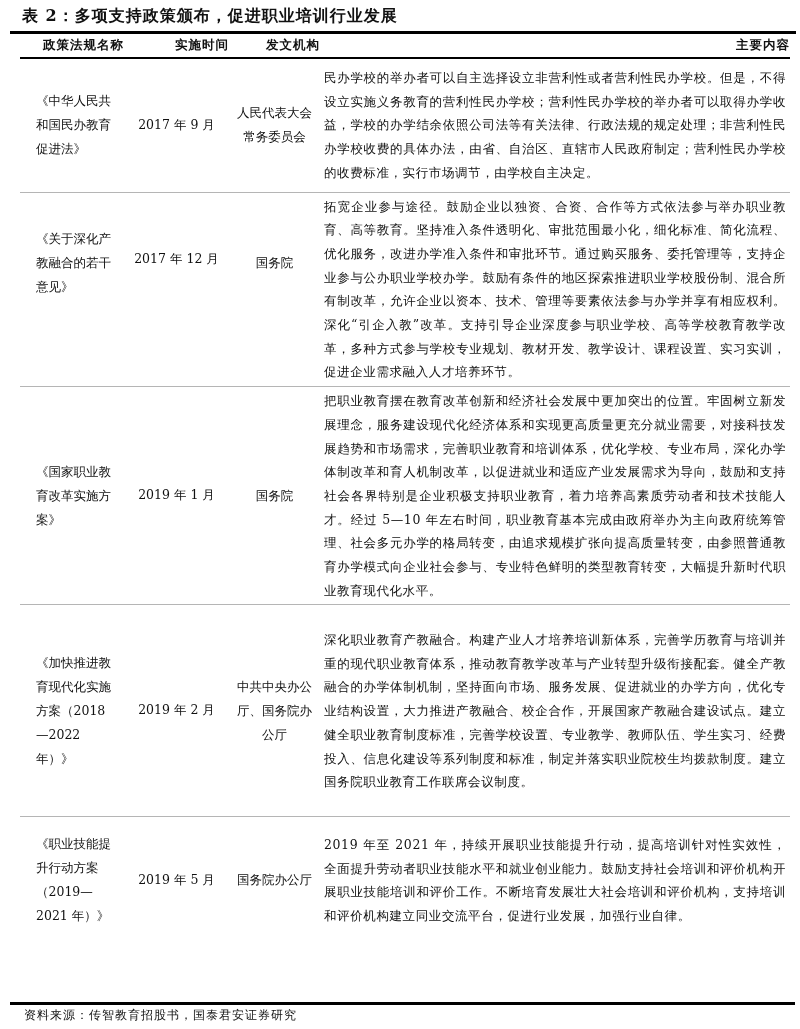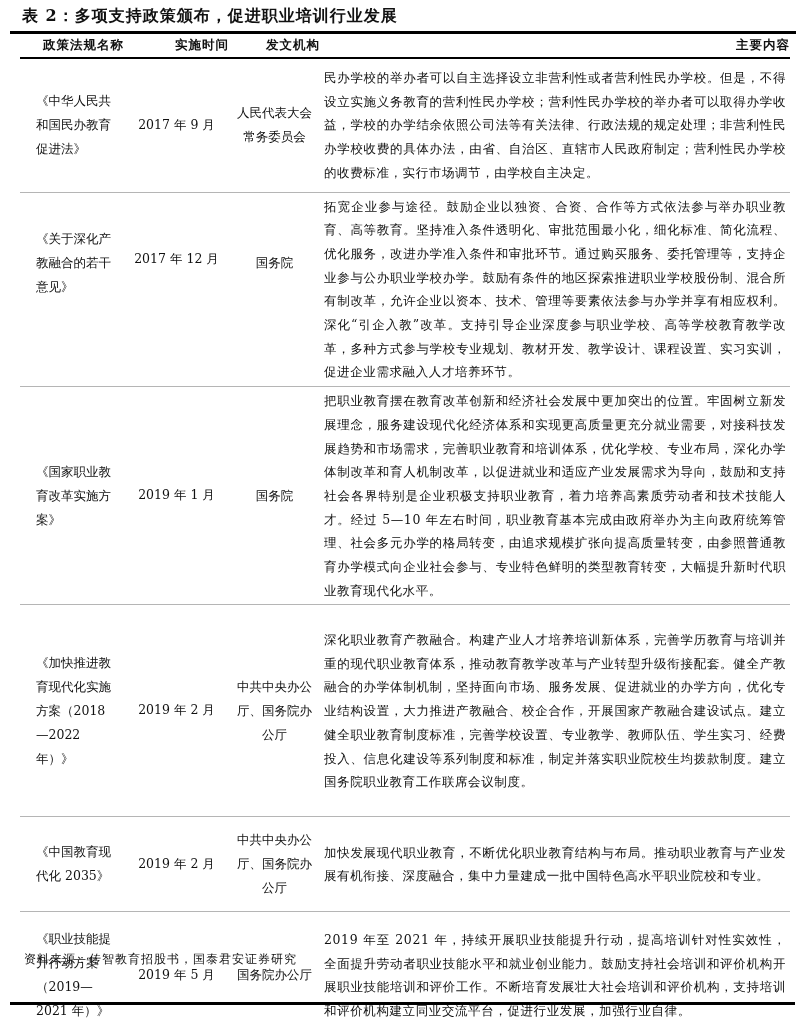--- a/index.html
+++ b/index.html
@@ -13,21 +13,21 @@
           table-layout: fixed; }
   th { font-size: 12.5px; font-weight: bold; height: 23px; padding: 0; text-align: right;
        border-bottom: 2px solid #000000; letter-spacing: 1px; }
   td { font-size: 12.5px; padding: 0; vertical-align: middle; border-bottom: 1.5px solid #b5b5b5; }
   tr:last-child td { border-bottom: none; }
   td.name { text-align: left; line-height: 24px; padding: 0 10px 0 16px; }
   td.date { text-align: center; white-space: nowrap; margin-top: 8px; }
   td.org  { text-align: center; line-height: 24px; padding: 0 8px; margin-left: 24px; }
   td.content { text-align: justify; line-height: 23.7px; padding: 2px 4px 2px 4px; letter-spacing: 0.6px; }
   .col1 { width: 104px; } .col2 { width: 105px; } .col3 { width: 91px; } .col4 { width: 470px; }
-  .source { position: absolute; left: 24px; top: 951px; font-size: 12px; letter-spacing: 1px; white-space: nowrap; }
+  .source { position: absolute; left: 24px; top: 1007px; font-size: 12px; letter-spacing: 1px; white-space: nowrap; }
 </style>
 </head>
 <body>
 
 <div class="title">表 2：多项支持政策颁布，促进职业培训行业发展</div>
 <div class="rule-top"></div>
 
 <table>
   <colgroup>
       <col class="col1">
@@ -61,26 +61,20 @@
       <td class="date">2019 年 1 月</td>
       <td class="org">国务院</td>
       <td class="content">把职业教育摆在教育改革创新和经济社会发展中更加突出的位置。牢固树立新发展理念，服务建设现代化经济体系和实现更高质量更充分就业需要，对接科技发展趋势和市场需求，完善职业教育和培训体系，优化学校、专业布局，深化办学体制改革和育人机制改革，以促进就业和适应产业发展需求为导向，鼓励和支持社会各界特别是企业积极支持职业教育，着力培养高素质劳动者和技术技能人才。经过 5—10 年左右时间，职业教育基本完成由政府举办为主向政府统筹管理、社会多元办学的格局转变，由追求规模扩张向提高质量转变，由参照普通教育办学模式向企业社会参与、专业特色鲜明的类型教育转变，大幅提升新时代职业教育现代化水平。</td>
     </tr>
     <tr style="height:212px">
       <td class="name">《加快推进教育现代化实施方案（2018—2022 年）》</td>
       <td class="date">2019 年 2 月</td>
       <td class="org">中共中央办公厅、国务院办公厅</td>
       <td class="content">深化职业教育产教融合。构建产业人才培养培训新体系，完善学历教育与培训并重的现代职业教育体系，推动教育教学改革与产业转型升级衔接配套。健全产教融合的办学体制机制，坚持面向市场、服务发展、促进就业的办学方向，优化专业结构设置，大力推进产教融合、校企合作，开展国家产教融合建设试点。建立健全职业教育制度标准，完善学校设置、专业教学、教师队伍、学生实习、经费投入、信息化建设等系列制度和标准，制定并落实职业院校生均拨款制度。建立国务院职业教育工作联席会议制度。</td>
     </tr>
-    <tr style="height:95px">
-      <td class="name">《中国教育现代化 2035》</td>
-      <td class="date">2019 年 2 月</td>
-      <td class="org">中共中央办公厅、国务院办公厅</td>
-      <td class="content">加快发展现代职业教育，不断优化职业教育结构与布局。推动职业教育与产业发展有机衔接、深度融合，集中力量建成一批中国特色高水平职业院校和专业。</td>
-    </tr>
     <tr style="height:126px">
       <td class="name">《职业技能提升行动方案（2019—2021 年）》</td>
       <td class="date">2019 年 5 月</td>
       <td class="org">国务院办公厅</td>
       <td class="content">2019 年至 2021 年，持续开展职业技能提升行动，提高培训针对性实效性，全面提升劳动者职业技能水平和就业创业能力。鼓励支持社会培训和评价机构开展职业技能培训和评价工作。不断培育发展壮大社会培训和评价机构，支持培训和评价机构建立同业交流平台，促进行业发展，加强行业自律。</td>
     </tr>
   </tbody>
 </table>
 
 <div class="rule-bottom"></div>

